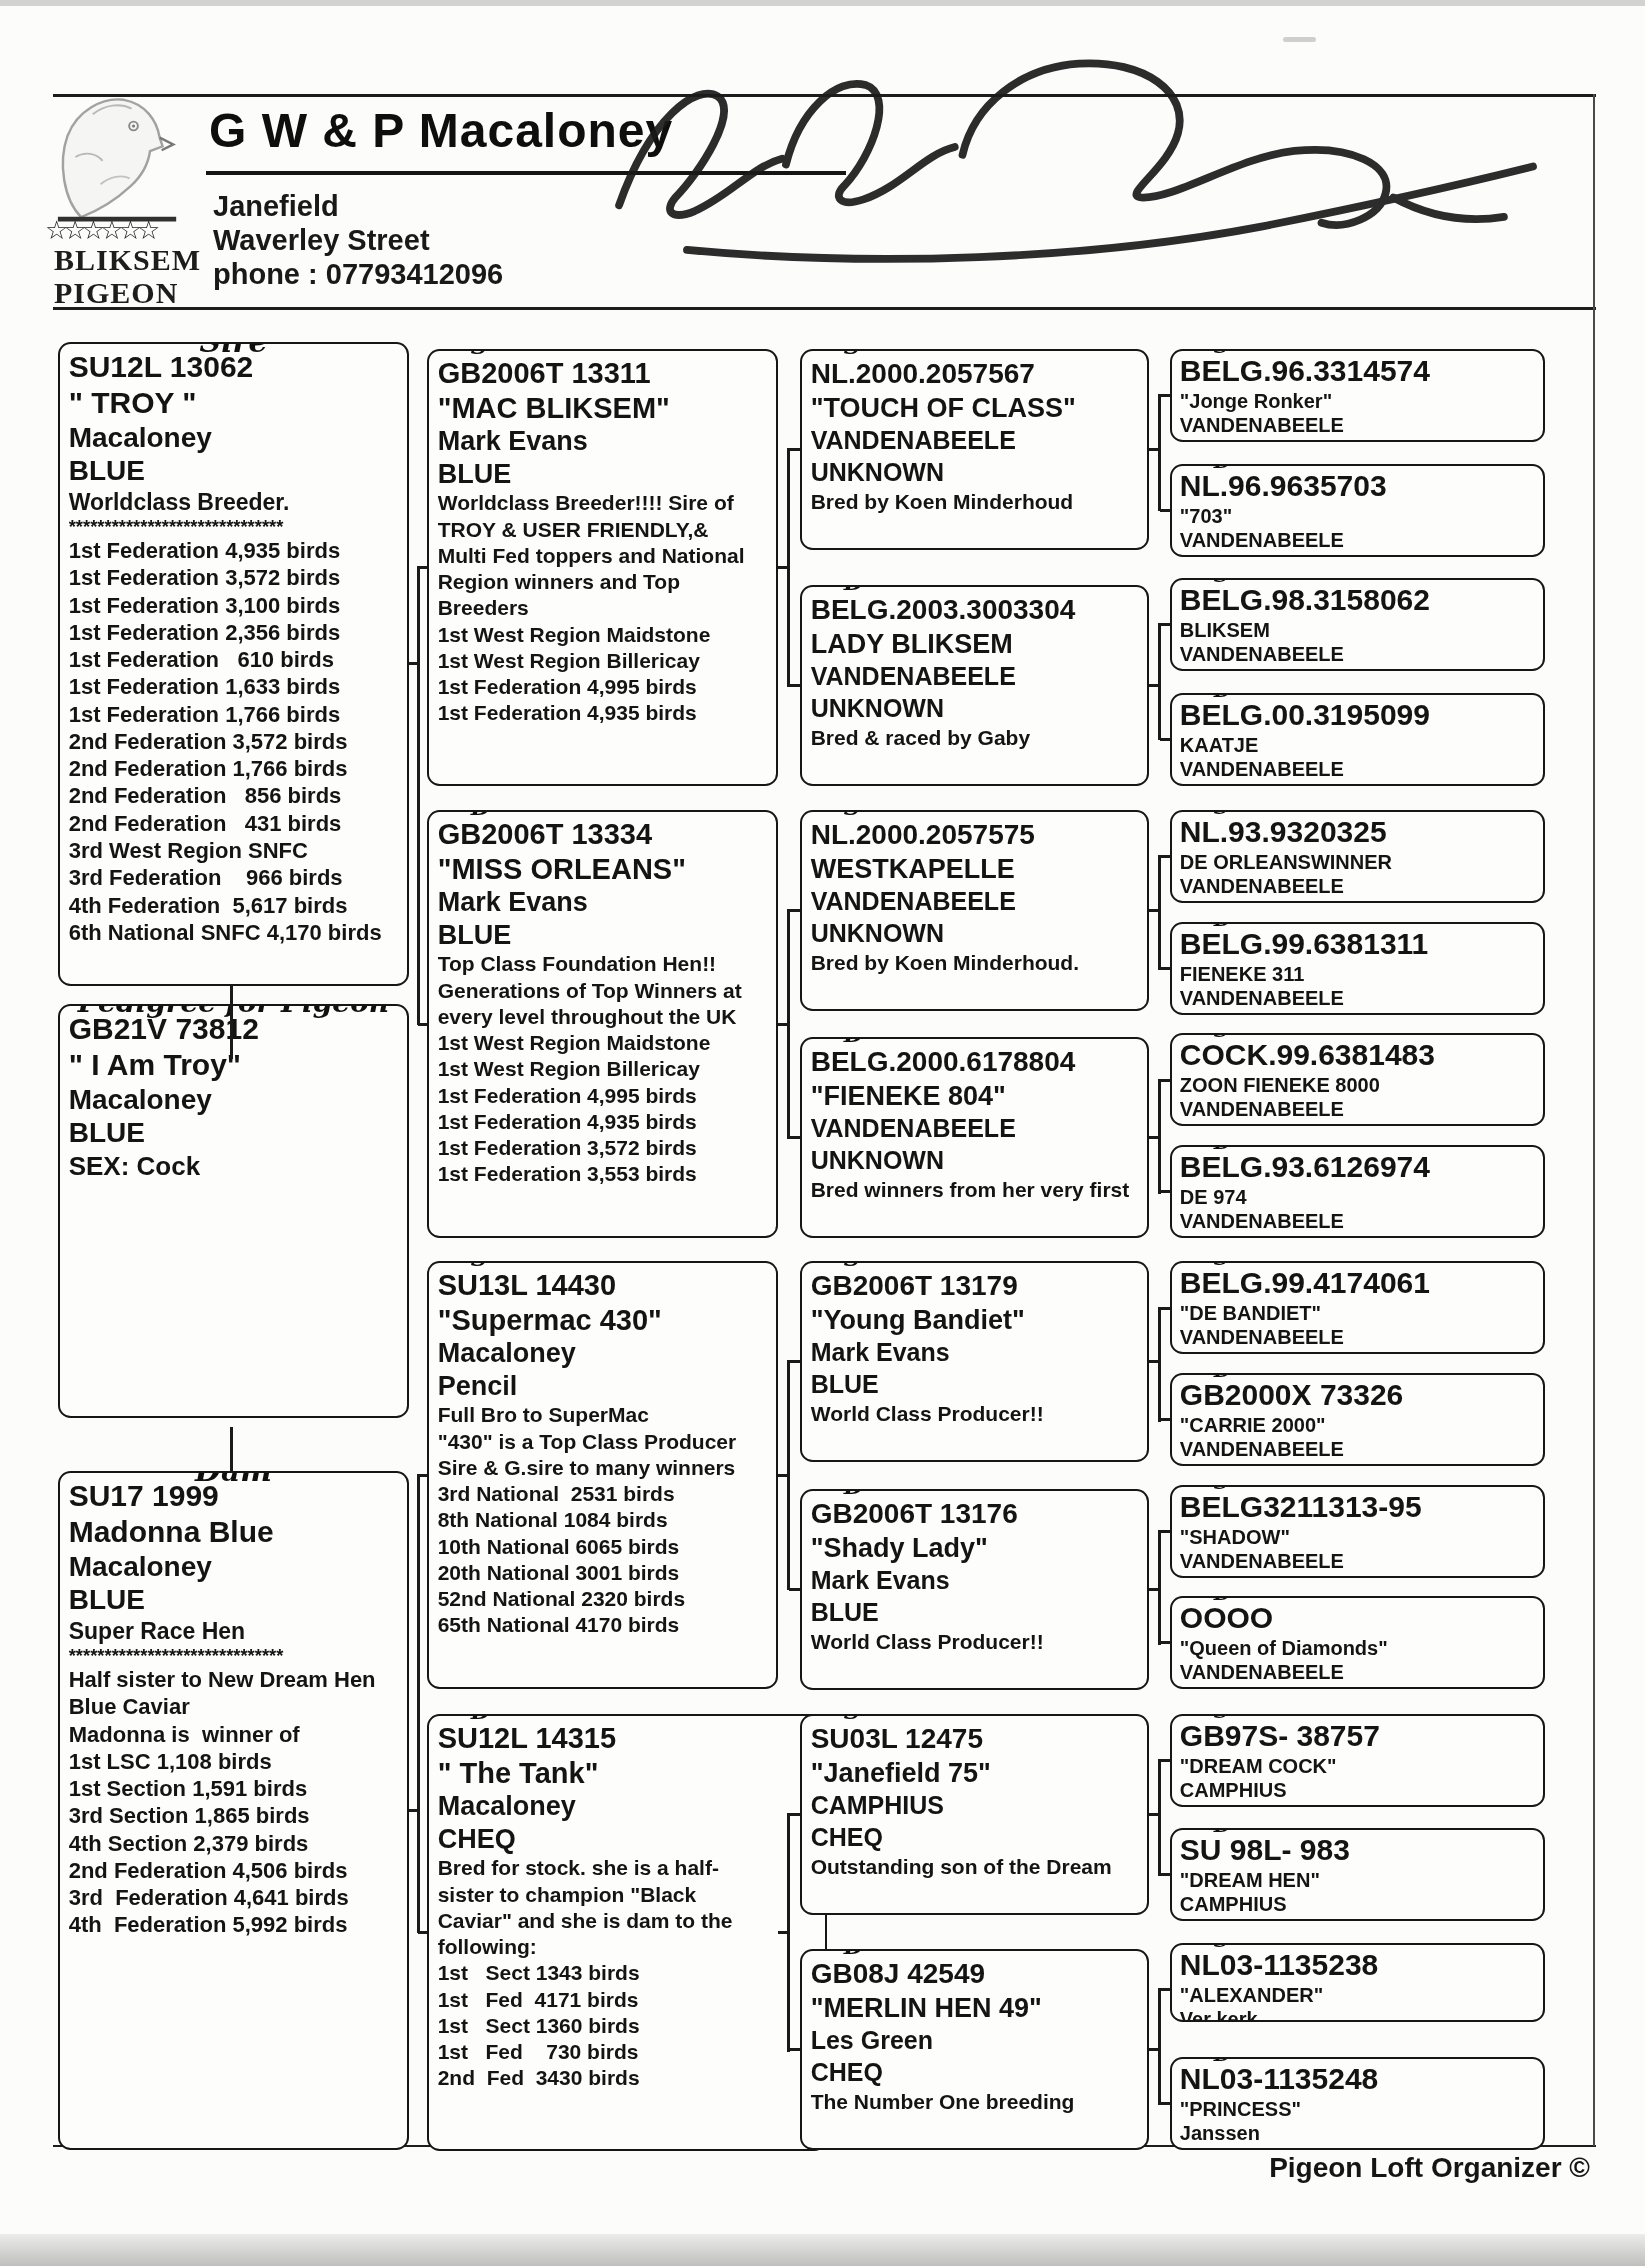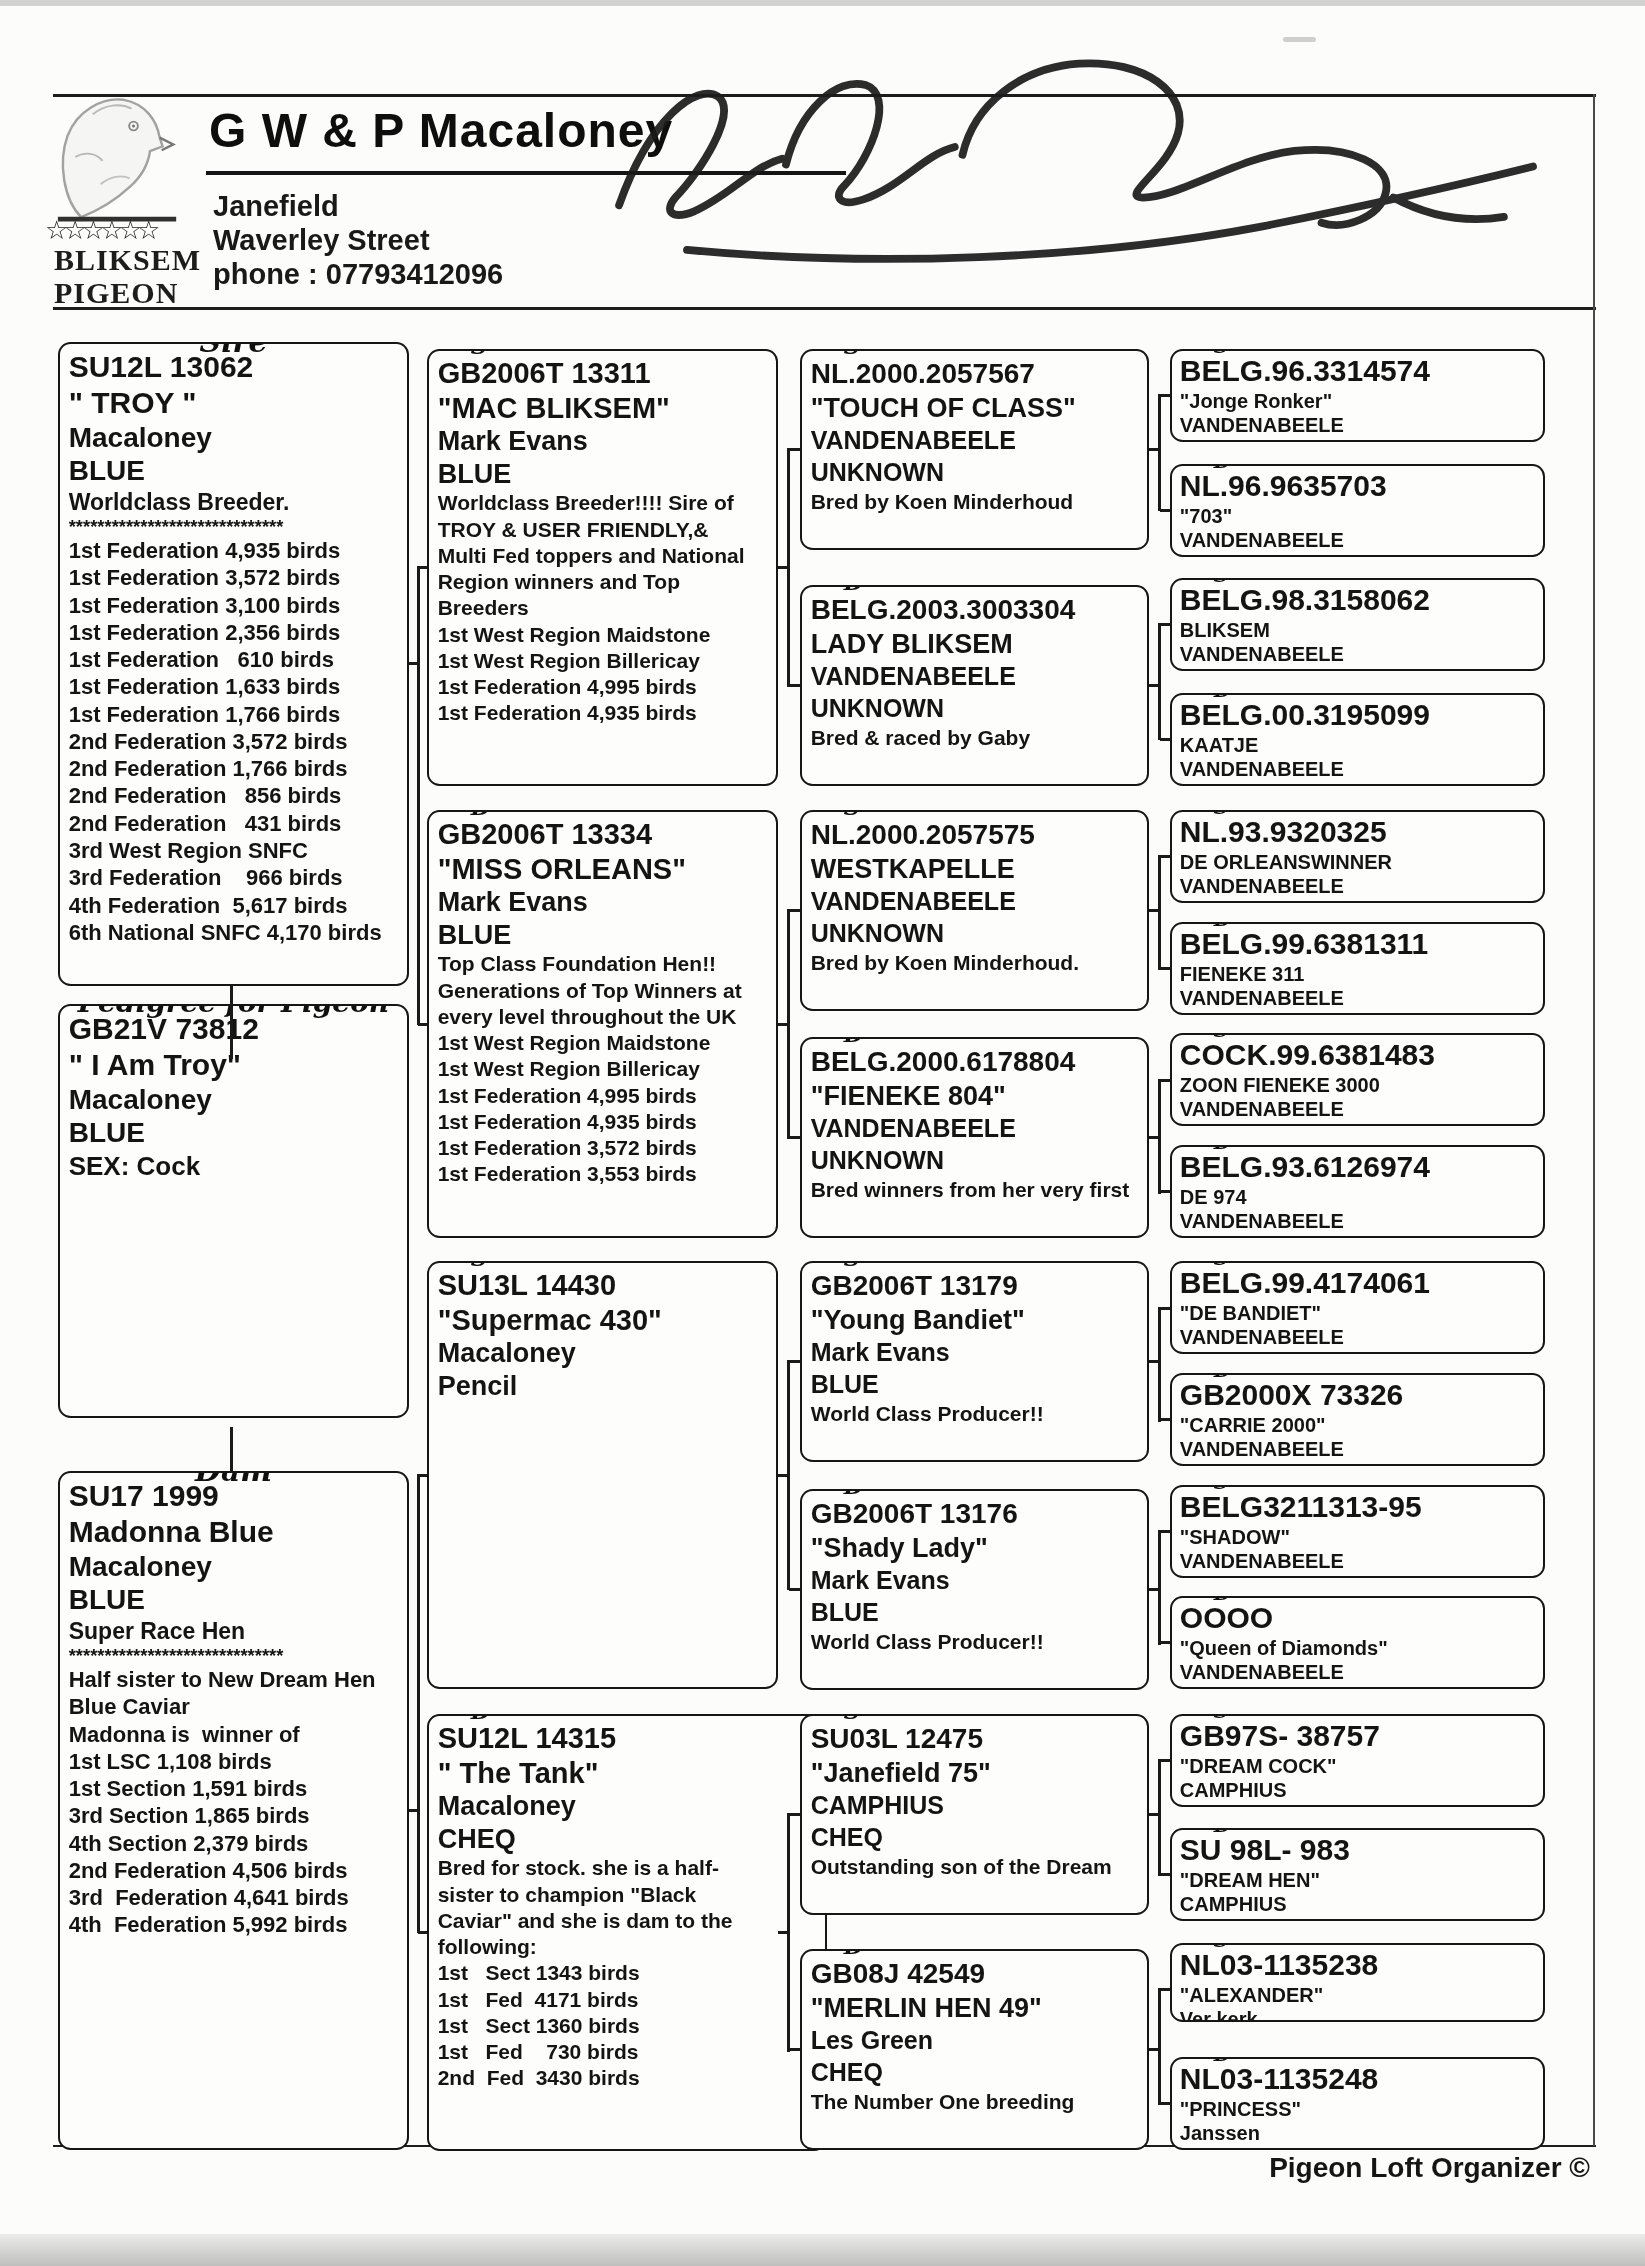--- a/index.html
+++ b/index.html
@@ -204,20 +204,29 @@
 1st Federation 4,935 birds
 1st Federation 3,572 birds
 1st Federation 3,553 birds</div>
     </div>
     <div class="pbox g2" style="left: 427px; top: 1261px; width: 351px; height: 428px;">
       <span class="plabel lab-sd">S</span>
       <div class="ring">SU13L 14430</div>
       <div class="nm">"Supermac 430"</div>
       <div class="fan">Macaloney</div>
       <div class="fan">Pencil</div>
+      <div class="lines">Full Bro to SuperMac
+"430" is a Top Class Producer
+Sire &amp; G.sire to many winners
+3rd National  2531 birds
+8th National 1084 birds
+10th National 6065 birds
+20th National 3001 birds
+52nd National 2320 birds
+65th National 4170 birds</div>
     </div>
     <div class="pbox g2" style="left: 427px; top: 1714px; width: 400px; height: 437px;">
       <span class="plabel lab-sd">D</span>
       <div class="ring">SU12L 14315</div>
       <div class="nm">" The Tank"</div>
       <div class="fan">Macaloney</div>
       <div class="fan">CHEQ</div>
       <div class="lines">Bred for stock. she is a half-
 sister to champion "Black
 Caviar" and she is dam to the
@@ -324,21 +333,21 @@
     </div>
     <div class="pbox g4" style="left: 1170px; top: 922px; width: 375px; height: 93px;">
       <span class="plabel lab-sd">D</span>
       <div class="ring">BELG.99.6381311</div>
       <div class="nm">FIENEKE 311</div>
       <div class="fan">VANDENABEELE</div>
     </div>
     <div class="pbox g4" style="left: 1170px; top: 1033px; width: 375px; height: 93px;">
       <span class="plabel lab-sd">S</span>
       <div class="ring">COCK.99.6381483</div>
-      <div class="nm">ZOON FIENEKE 3000</div>
+      <div class="nm">ZOON FIENEKE 8000</div>
       <div class="fan">VANDENABEELE</div>
     </div>
     <div class="pbox g4" style="left: 1170px; top: 1145px; width: 375px; height: 93px;">
       <span class="plabel lab-sd">D</span>
       <div class="ring">BELG.93.6126974</div>
       <div class="nm">DE 974</div>
       <div class="fan">VANDENABEELE</div>
     </div>
     <div class="pbox g4" style="left: 1170px; top: 1261px; width: 375px; height: 93px;">
       <span class="plabel lab-sd">S</span>

